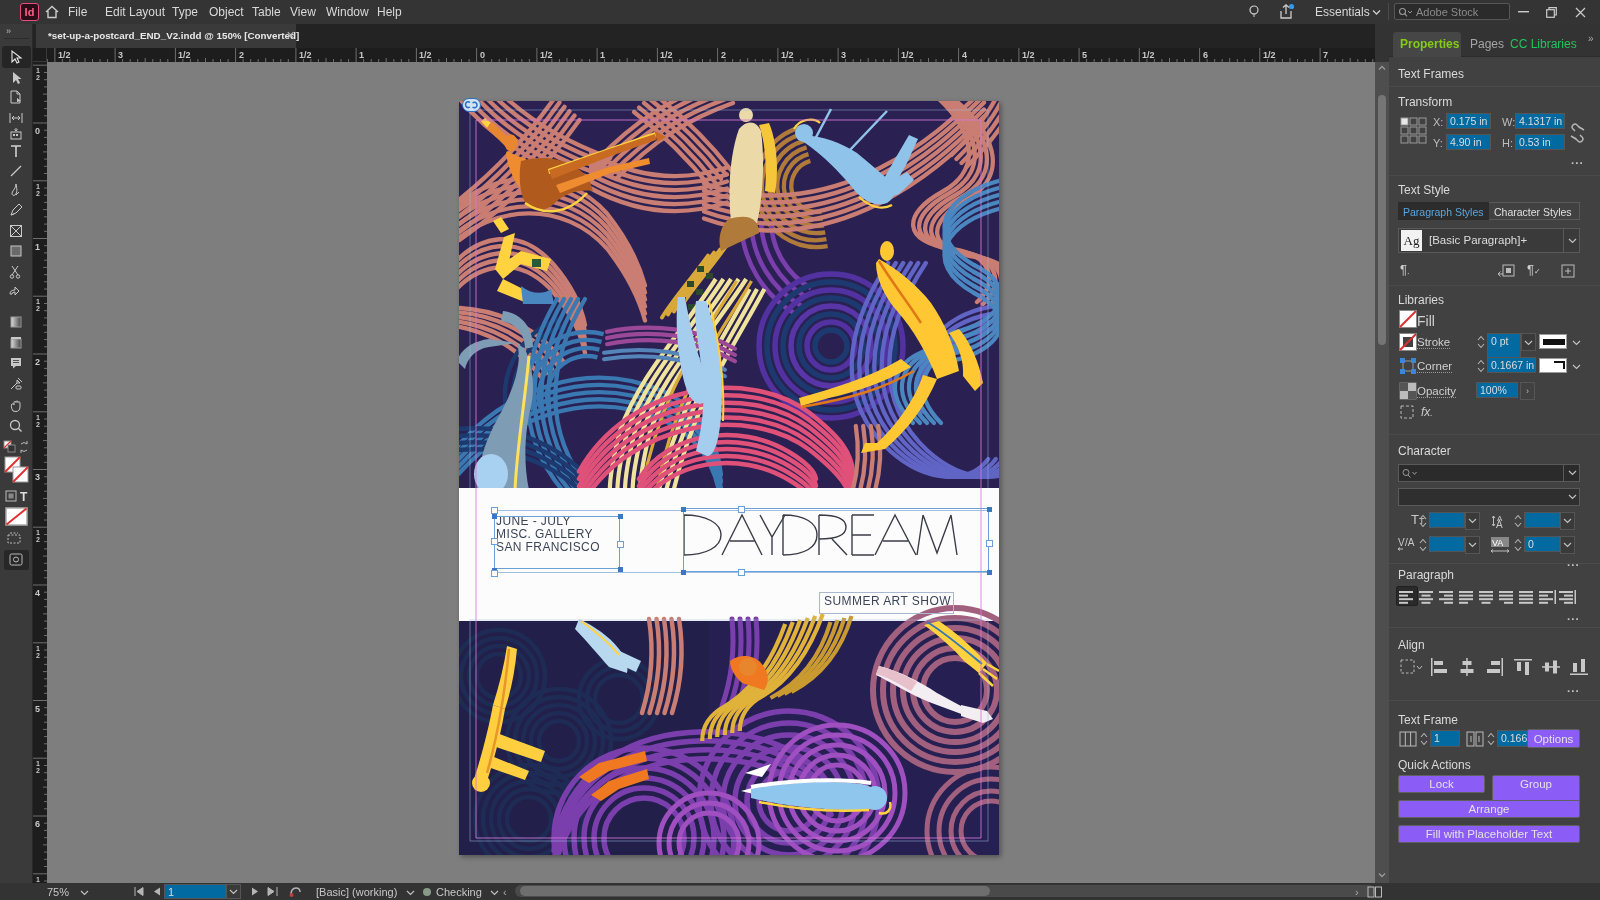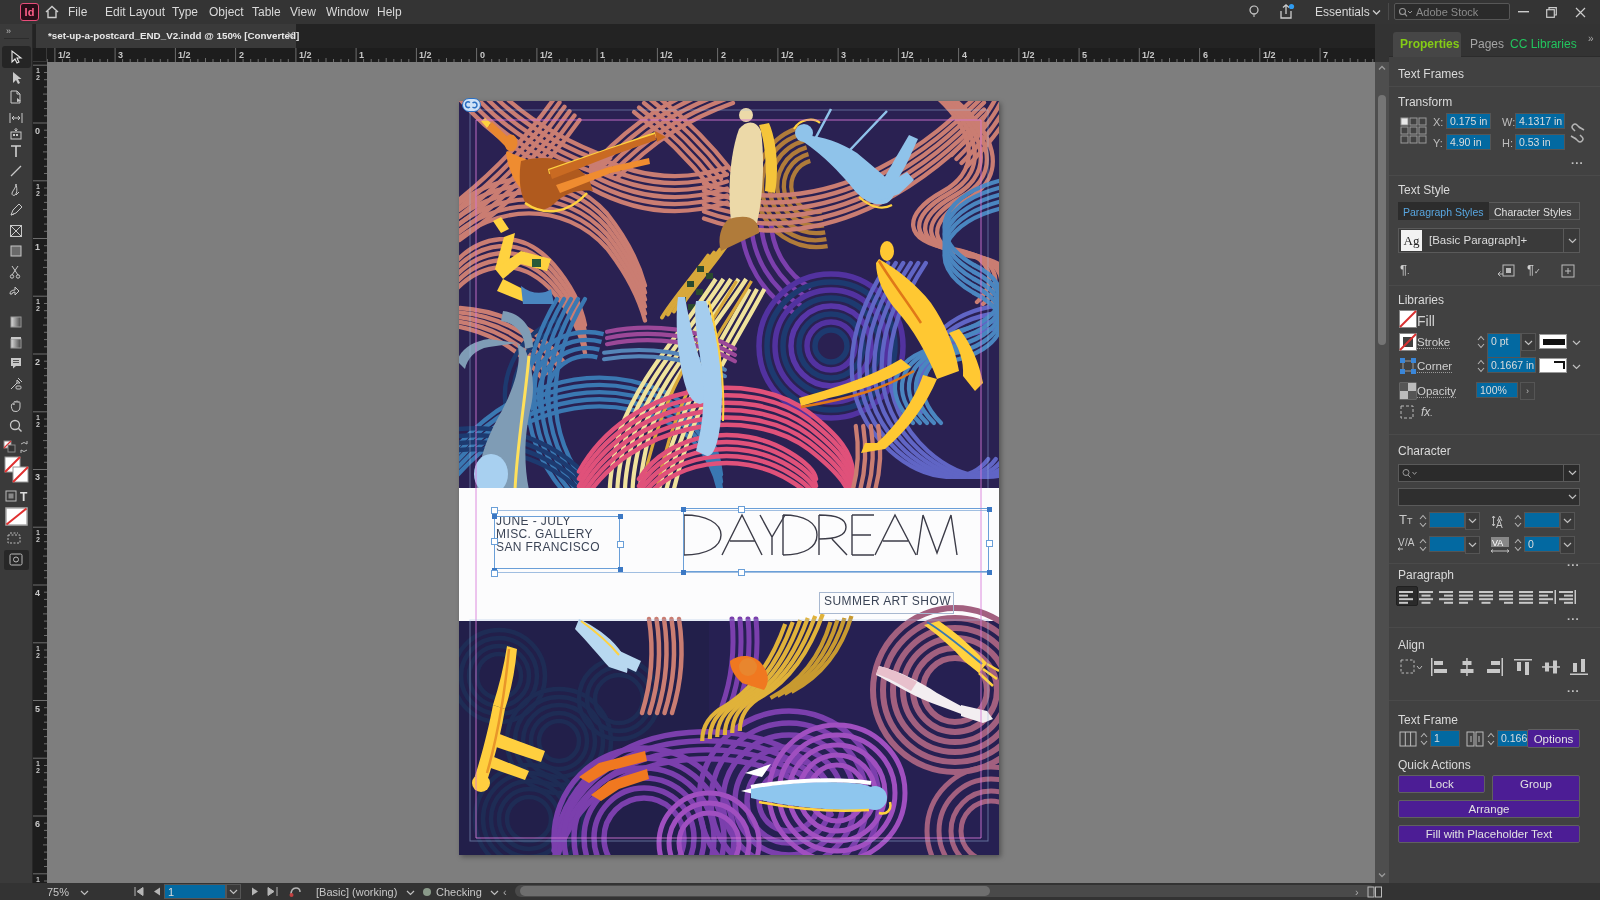--- a/index.html
+++ b/index.html
@@ -11,21 +11,21 @@
 #toolbar{position:absolute;left:0;top:24px;width:33px;height:859px;background:#3a3a3a;border-right:1px solid #282828}
 #hruler{position:absolute;left:33px;top:48px;width:1342px;height:14px;background:#1d1d1d}
 #vruler{position:absolute;left:33px;top:62px;width:14px;height:821px;background:#1d1d1d}
 #rulcorner{position:absolute;left:33px;top:48px;width:14px;height:14px;background:#1d1d1d;border-right:1px solid #3a3a3a;border-bottom:1px solid #3a3a3a}
 #canvas{position:absolute;left:47px;top:62px;width:1328px;height:821px;background:#7e7e7e}
 #vscroll{position:absolute;left:1375px;top:62px;width:14px;height:821px;background:#4e4e4e}
 #panel{position:absolute;left:1389px;top:30px;width:211px;height:853px;background:#414141;font-size:11.5px;color:#c8c8c8}
 #statusbar{position:absolute;left:33px;top:883px;width:1567px;height:17px;background:#333333;color:#c8c8c8;font-size:11px}
 .ph{color:#dadada;font-size:12px}
 .inp{background:#0369a1;border:1px solid #555;color:#ddd;font-size:10.5px;position:absolute;line-height:15px;padding-left:3px;white-space:nowrap;overflow:hidden}
-.btn{position:absolute;border:1px solid #606060;border-radius:2px;color:#e2e2e2;font-size:11.5px;text-align:center;background:#4c1d95}
+.btn{position:absolute;border:1px solid #606060;border-radius:2px;color:#e2e2e2;font-size:11.5px;text-align:center;background:#8b5cf6}
 .divider{position:absolute;left:0;width:211px;height:1px;background:#363636;border-bottom:1px solid #4a4a4a}
 </style></head>
 <body>
 <div id="app">
 <div id="menubar">
       <div class="abs" style="left:20px;top:3px;width:19px;height:18px;background:#2a0d18;border:1px solid #e84d7a;border-radius:3px;color:#ff5f8a;font-size:11px;font-weight:bold;text-align:center;line-height:16px">Id</div>
       <svg class="abs" style="left:44px;top:4px" width="16" height="16" viewBox="0 0 16 16">
         <path d="M2 8 L8 2.5 L14 8 M4 7 V13.5 H12 V7" stroke="#cccccc" stroke-width="1.4" fill="none"></path>
       </svg>
       <div class="abs menu" style="left:68px;top:5px;">File</div>
@@ -1021,21 +1021,21 @@
         <path d="M10.5 4 l2 2.4 2-2.4" stroke="#999" fill="none"></path>
       </svg>
       <div class="abs" style="left:174px;top:434px;width:17px;height:18px;border-left:1px solid #5a5a5a"></div>
       <svg class="abs" style="left:179px;top:440px" width="9" height="6" viewBox="0 0 9 6">
         <path d="M1 1 L4.5 4.5 L8 1" stroke="#c0c0c0" stroke-width="1.2" fill="none"></path>
       </svg>
       <div class="abs" style="left:9px;top:458px;width:182px;height:18px;border:1px solid #5a5a5a;background:#2f2f2f"></div>
       <svg class="abs" style="left:179px;top:464px" width="9" height="6" viewBox="0 0 9 6">
         <path d="M1 1 L4.5 4.5 L8 1" stroke="#c0c0c0" stroke-width="1.2" fill="none"></path>
       </svg>
-      <div class="abs" style="left:10px;top:482px;color:#c8c8c8;font-size:13px;font-weight:normal">T<span style="font-size:9px">T</span></div>
+      <div class="abs" style="left:22px;top:482px;color:#c8c8c8;font-size:13px;font-weight:normal">T<span style="font-size:9px">T</span></div>
       <svg class="abs" style="left:29px;top:482px" width="10" height="18" viewBox="0 0 10 18">
         <path d="M2 7 L5 3.5 L8 7" stroke="#b5b5b5" stroke-width="1.1" fill="none"></path>
         <path d="M2 11 L5 14.5 L8 11" stroke="#b5b5b5" stroke-width="1.1" fill="none"></path>
       </svg>
       <div class="inp" style="left:40px;top:482px;width:36px;height:16px"></div>
       <div class="abs" style="left:76px;top:482px;width:15px;height:18px;border:1px solid #555;background:#3a3a3a"></div>
       <svg class="abs" style="left:79px;top:488px" width="9" height="6" viewBox="0 0 9 6">
         <path d="M1 1 L4.5 4.5 L8 1" stroke="#c0c0c0" stroke-width="1.2" fill="none"></path>
       </svg>
       <svg class="abs" style="left:103px;top:483px" width="17" height="16" viewBox="0 0 17 16">

